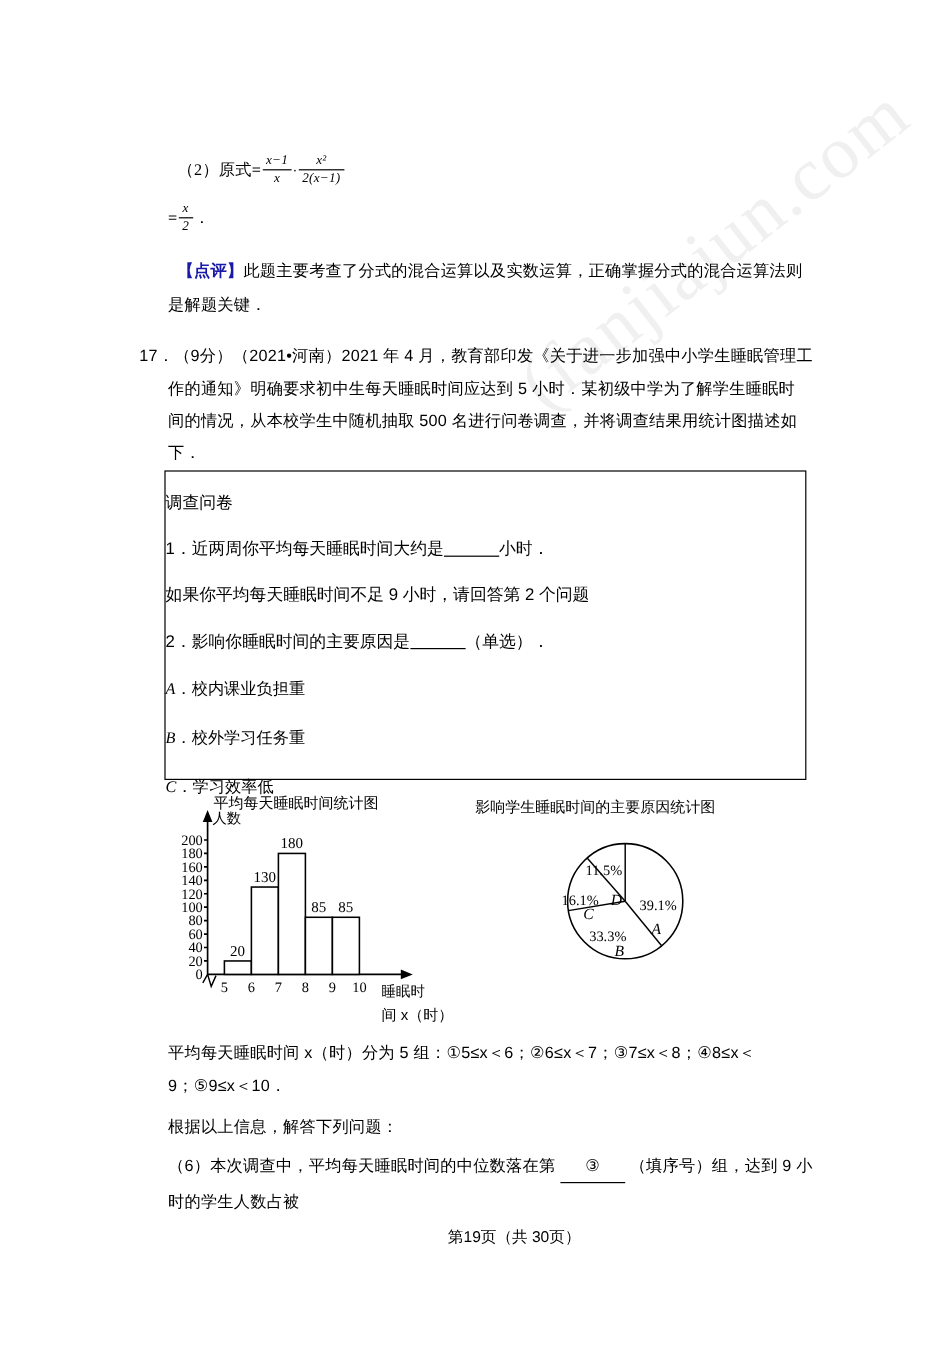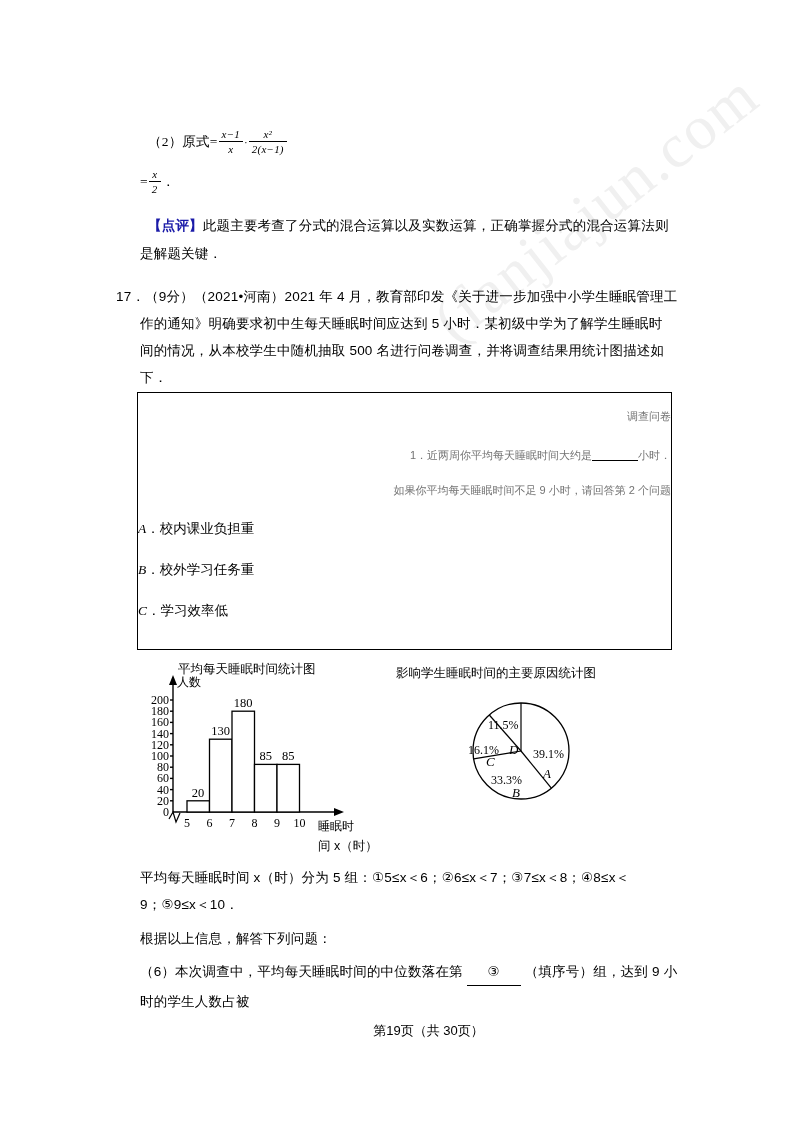--- a/index.html
+++ b/index.html
@@ -81,24 +81,24 @@
   .qbox {
     position: absolute;
     left: 137px;
     top: 392px;
     width: 535px;
     height: 258px;
     border: 1.3px solid #000;
     box-sizing: border-box;
   }
   .qbox .q-line {
-    text-align: right;
-    font-size: 11px;
+    text-align: left;
+    font-size: 14px;
     line-height: 1;
-    color: #737373;
+    color: #000000;
   }
   .blank-u {
     display: inline-block;
     width: 46px;
     border-bottom: 1px solid #000;
     height: 14px;
     vertical-align: -2px;
   }
   .opt {
     text-align: left;
@@ -179,20 +179,23 @@
 
     <div class="qbox">
       <div class="q-line cn" style="margin-top:18px;">调查问卷</div>
 
       <div class="q-line cn" style="margin-top:24px;">
         <span>1．近两周你平均每天睡眠时间大约是</span><span class="blank-u"></span><span>小时．</span>
       </div>
 
       <div class="q-line cn" style="margin-top:24px;">如果你平均每天睡眠时间不足 9 小时，请回答第 2 个问题</div>
 
+      <div class="q-line cn" style="margin-top:24px;">
+        <span>2．影响你睡眠时间的主要原因是</span><span class="blank-u"></span><span>（单选）．</span>
+      </div>
 
       <div class="opt" style="margin-top:24px;">
         <span class="lbl">A</span><span class="cn">．校内课业负担重</span>
       </div>
       <div class="opt" style="margin-top:23px;">
         <span class="lbl">B</span><span class="cn">．校外学习任务重</span>
       </div>
       <div class="opt" style="margin-top:23px;">
         <span class="lbl">C</span><span class="cn">．学习效率低</span>
       </div>

